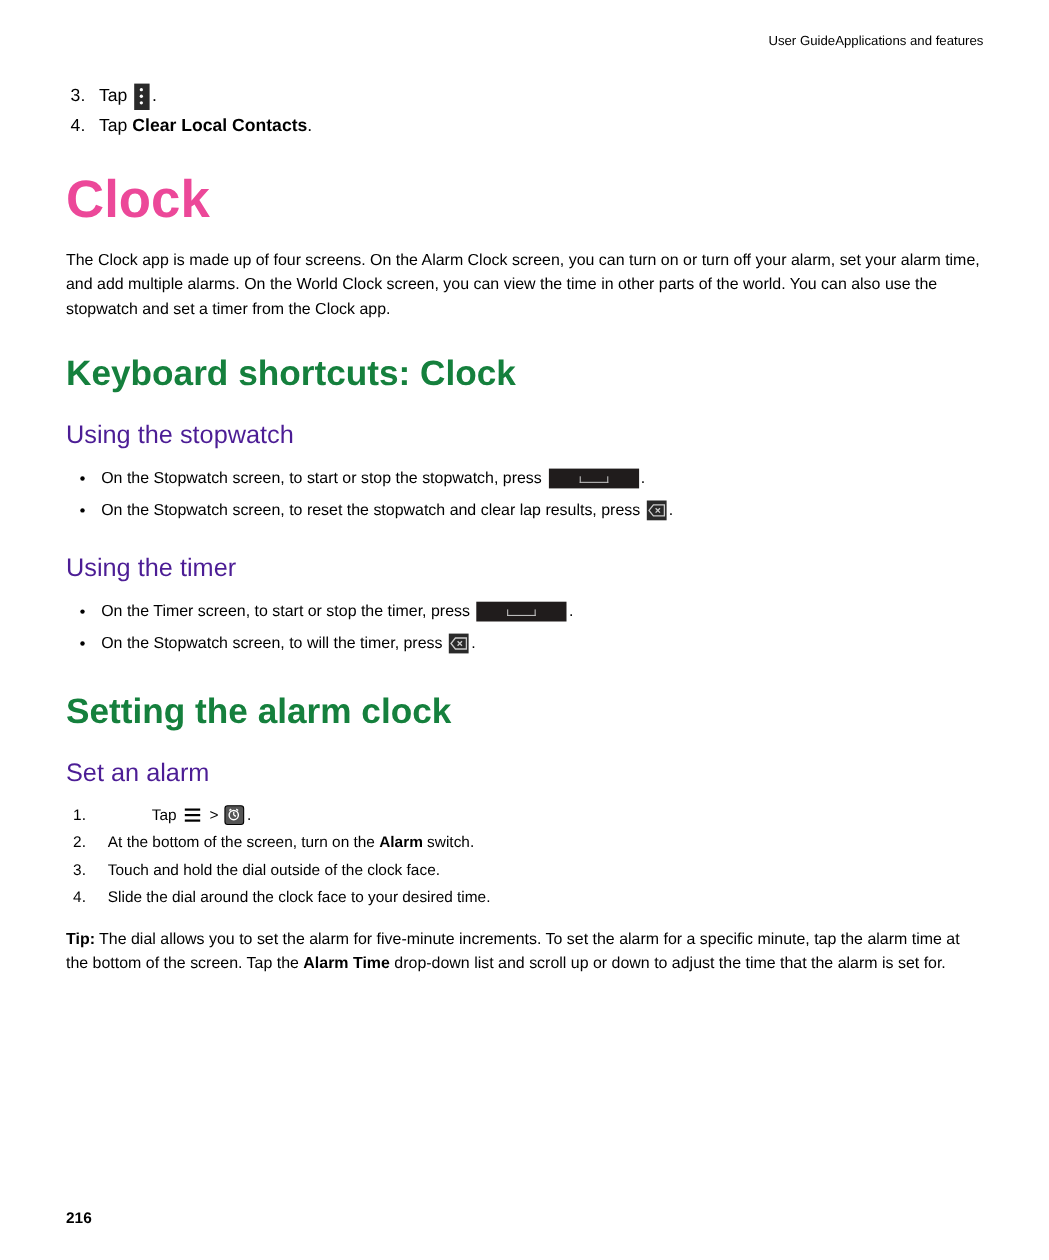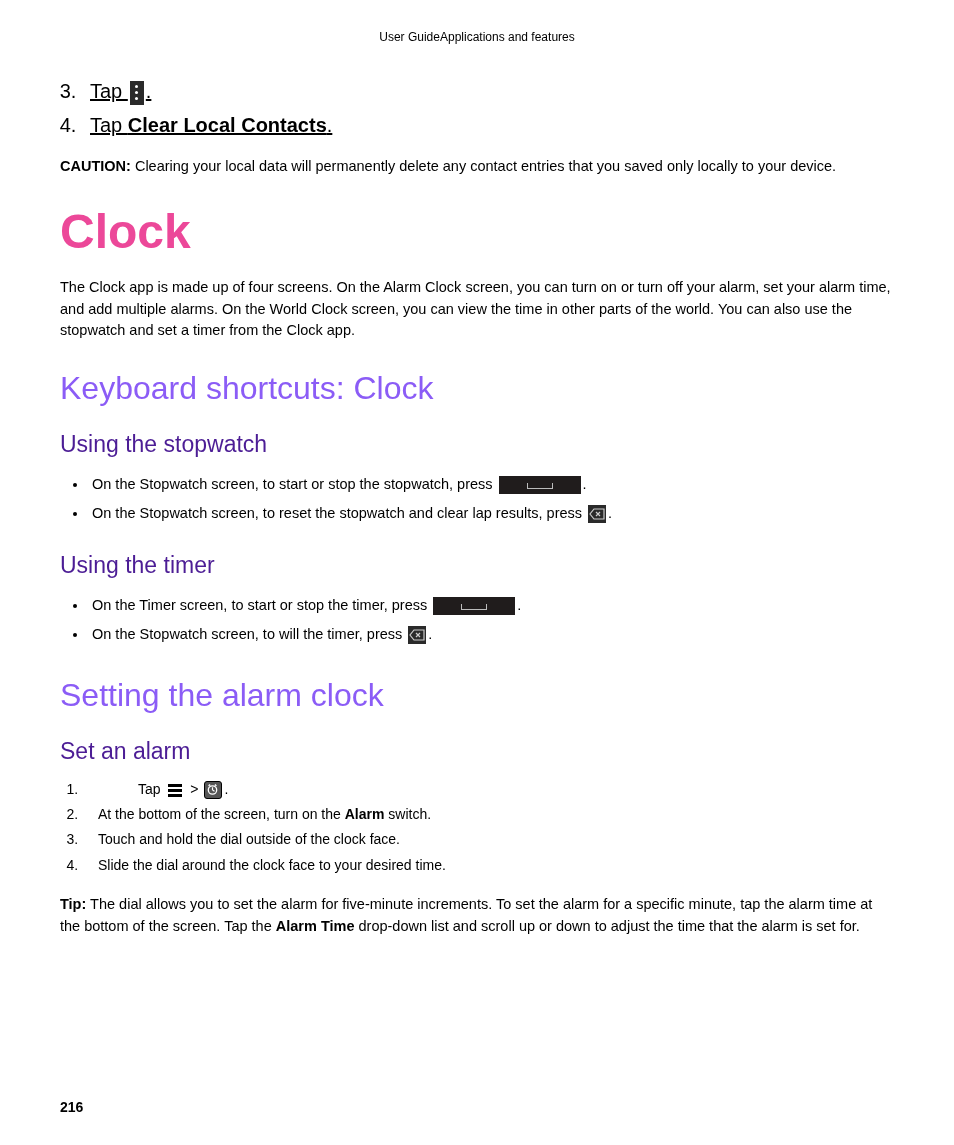--- a/index.html
+++ b/index.html
@@ -13,35 +13,34 @@
     height: 1145px;
     box-sizing: border-box;
     position: relative;
   }
   .page {
     padding: 30px 60px 30px 60px;
     box-sizing: border-box;
   }
   .header {
     display: flex;
-    justify-content: center;
+    justify-content: flex-end;
     font-size: 12px;
     color: #000;
     margin-bottom: 30px;
   }
   .ol-continue {
     list-style: decimal;
     padding-left: 22px;
     margin: 0 0 14px 0;
   }
   .ol-continue li {
-    font-size: 20px;
+    font-size: 16px;
     line-height: 1.7;
     padding-left: 8px;
-    text-decoration: underline;
   }
   .ol-steps {
     list-style: decimal;
     padding-left: 22px;
     margin: 0 0 16px 0;
   }
   .ol-steps li {
     font-size: 14px;
     line-height: 1.8;
     padding-left: 16px;
@@ -54,23 +53,23 @@
   .bold { font-weight: bold; }
   .h1 {
     font-size: 48px;
     color: #ec4899;
     font-weight: 700;
     margin: 26px 0 18px 0;
     letter-spacing: 0px;
   }
   .h2 {
     font-size: 32px;
-    font-weight: 400;
+    font-weight: 700;
     margin: 28px 0 22px 0;
-    color: #8b5cf6;
+    color: #15803d;
   }
   .h3 {
     font-size: 23px;
     font-weight: 300;
     margin: 24px 0 12px 0;
     color: #4c1d95;
   }
   .bullets {
     list-style: disc;
     padding-left: 28px;
@@ -188,23 +187,20 @@
 
   <ol class="ol-continue" start="3">
     <li>
       <span>Tap </span><span class="icon-more"></span><span>.</span>
     </li>
     <li>
       <span>Tap </span><span class="bold">Clear Local Contacts</span><span>.</span>
     </li>
   </ol>
 
-  <p class="para">
-    <span class="bold">CAUTION:</span><span> Clearing your local data will permanently delete any contact entries that you saved only locally to your device.</span>
-  </p>
 
   <h1 class="h1">Clock</h1>
 
   <p class="para">The Clock app is made up of four screens. On the Alarm Clock screen, you can turn on or turn off your alarm, set your alarm time, and add multiple alarms. On the World Clock screen, you can view the time in other parts of the world. You can also use the stopwatch and set a timer from the Clock app.</p>
 
   <h2 class="h2">Keyboard shortcuts: Clock</h2>
 
   <h3 class="h3">Using the stopwatch</h3>
   <ul class="bullets">
     <li>

